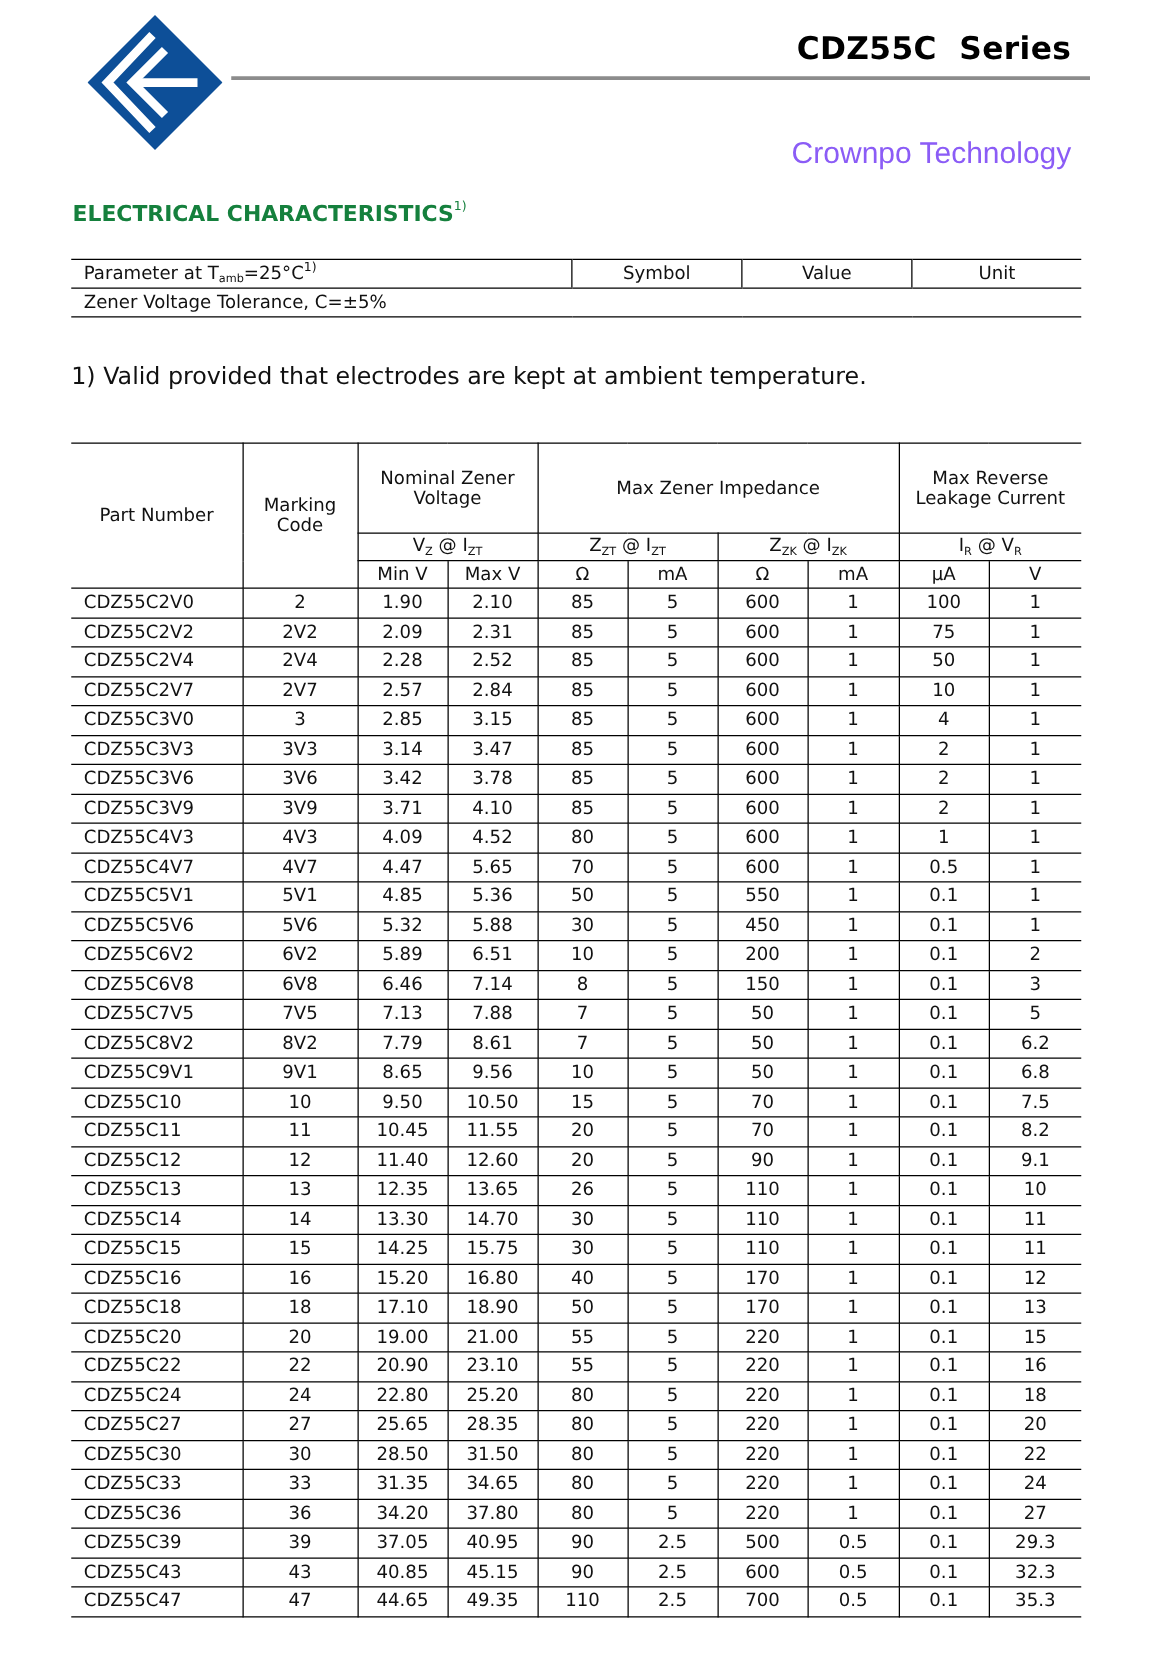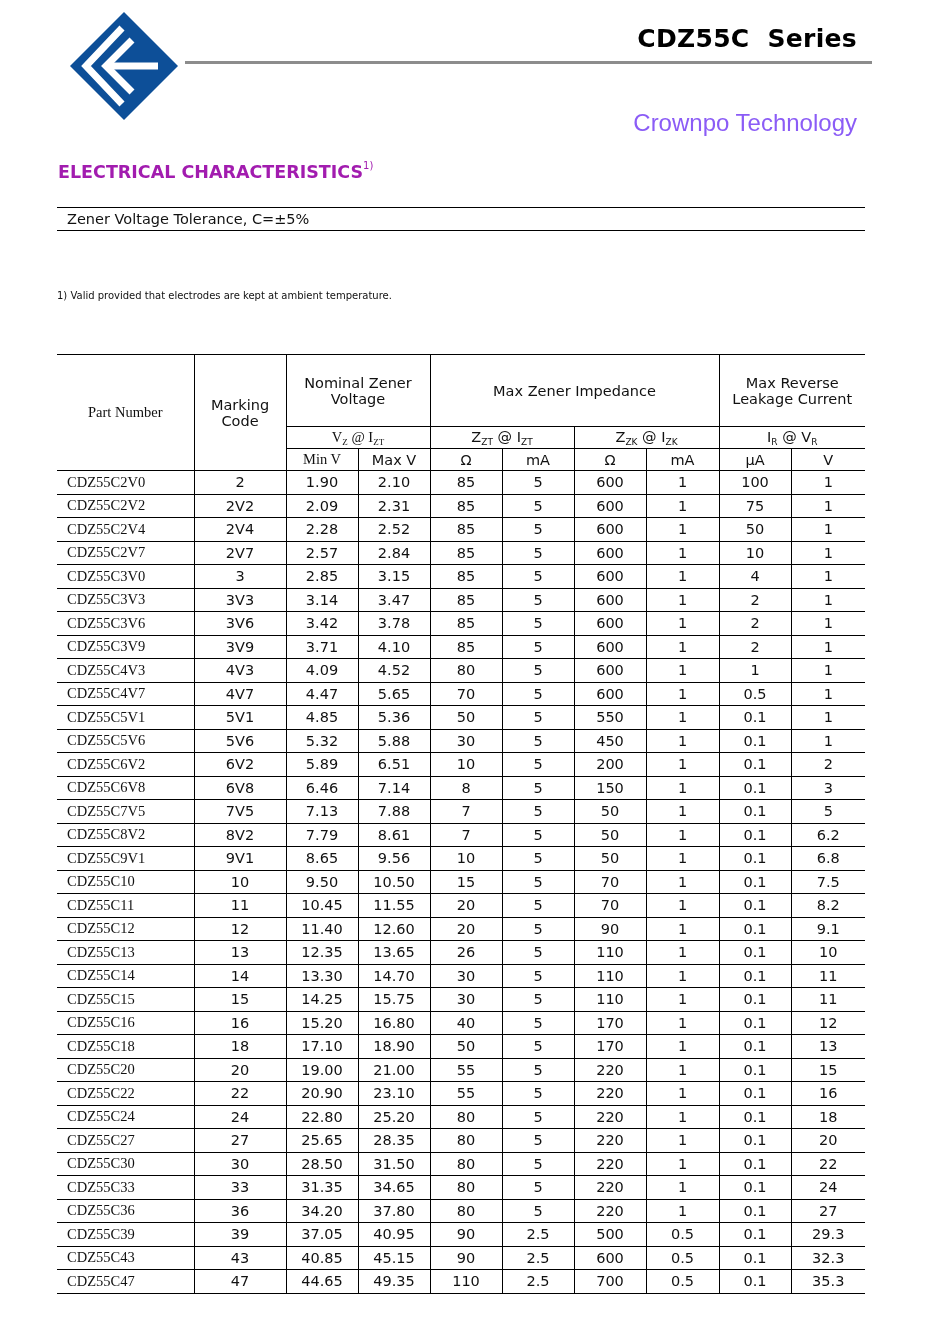--- a/index.html
+++ b/index.html
@@ -8,36 +8,36 @@
     font-family: "DejaVu Sans", sans-serif; color: #111;
   }
   .logo { position: absolute; left: 70px; top: 12px; width: 108px; height: 108px; }
   .header-rule { position: absolute; left: 185px; top: 61px; width: 687px; height: 3px; background: #8c8c8c; }
   .series-title {
     position: absolute; right: 74px; top: 24px;
     font-family: "DejaVu Sans", sans-serif; font-weight: bold; font-size: 25px; letter-spacing: 0.3px; color: #000;
     white-space: pre;
   }
   .company { position: absolute; right: 74px; top: 69px; font-family: "Liberation Sans", sans-serif; font-size: 24px; color: #8b5cf6; margin-top: 40px; }
-  .section-title { position: absolute; left: 58px; top: 160px; font-weight: bold; font-size: 17.5px; color: #a21caf; }
+  .section-title { position: absolute; left: 58px; top: 160px; font-weight: bold; font-size: 17.5px; color: #15803d; }
   .section-title sup { font-size: 10px; font-weight: normal; vertical-align: 9px; }
 
   table { border-collapse: collapse; position: absolute; }
   sub { font-size: 9px; vertical-align: -3px; }
   sup { font-size: 10px; }
 
   .t1 { left: 57px; top: 207px; width: 808px; font-size: 14.5px; }
   .t1 td { height: 22px; padding: 0 10px; border-top: 1.5px solid #000; border-bottom: 1.5px solid #000; }
   .t1 td.c { text-align: center; border-left: 1.5px solid #000; }
   .t1 td.tol { border-bottom: 1.5px solid #000; }
-  .footnote { position: absolute; left: 57px; top: 290px; font-size: 10px; text-align: center; }
+  .footnote { position: absolute; left: 57px; top: 290px; font-size: 19px; text-align: center; }
 
   .t2 { left: 57px; top: 354px; width: 808px; font-size: 14.5px; }
   .t2 th, .t2 td { border: 1.3px solid #000; text-align: center; font-weight: normal; padding: 0; }
-  .t2 tr > :first-child { border-left: none; font-family: Liberation Serif, serif; }
+  .t2 tr > :first-child { border-left: none; }
   .t2 tr > :last-child { border-right: none; }
   .t2 thead tr:first-child th { border-top: 1.8px solid #000; }
   .t2 tbody tr:last-child td { border-bottom: 1.8px solid #000; }
   .t2 td { height: 22.5px; }
   .t2 td.pn { text-align: left; padding-left: 10px; }
   .t2 .h3 td, .t2 .h3 th { height: 21px; }
 </style>
 </head>
 <body>
 
@@ -51,20 +51,26 @@
 </svg>
 
 <div class="header-rule"></div>
 <div class="series-title">CDZ55C  Series</div>
 <div class="company">Crownpo Technology</div>
 
 <div class="section-title"><span>ELECTRICAL CHARACTERISTICS</span><sup>1)</sup></div>
 
 <table class="t1">
   <tbody>
+      <tr>
+    <td style="width:380px"><span>Parameter at T</span><sub>amb</sub><span>=25°C</span><sup>1)</sup></td>
+    <td class="c" style="width:115px">Symbol</td>
+    <td class="c" style="width:115px">Value</td>
+    <td class="c" style="width:115px">Unit</td>
+  </tr>
   <tr>
     <td colspan="4" class="tol">Zener Voltage Tolerance, C=±5%</td>
   </tr>
 </tbody>
   </table>
 <div class="footnote">1) Valid provided that electrodes are kept at ambient temperature.</div>
 
 <table class="t2">
   <colgroup>
     <col style="width:137px">

